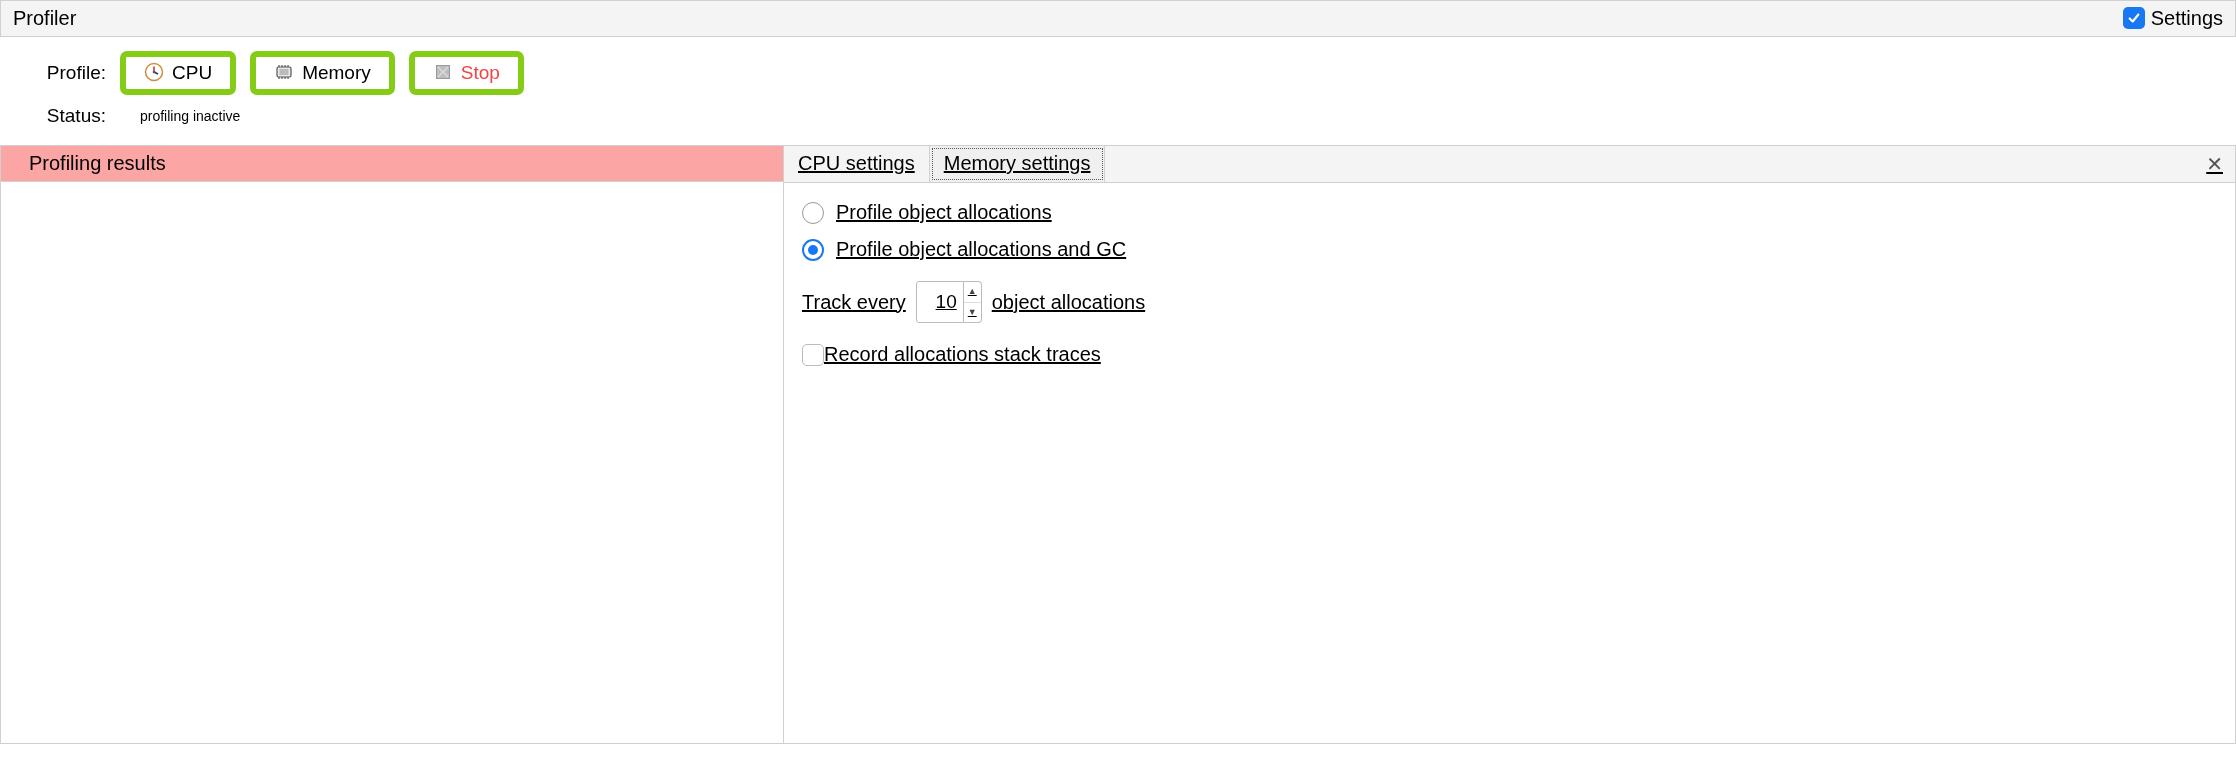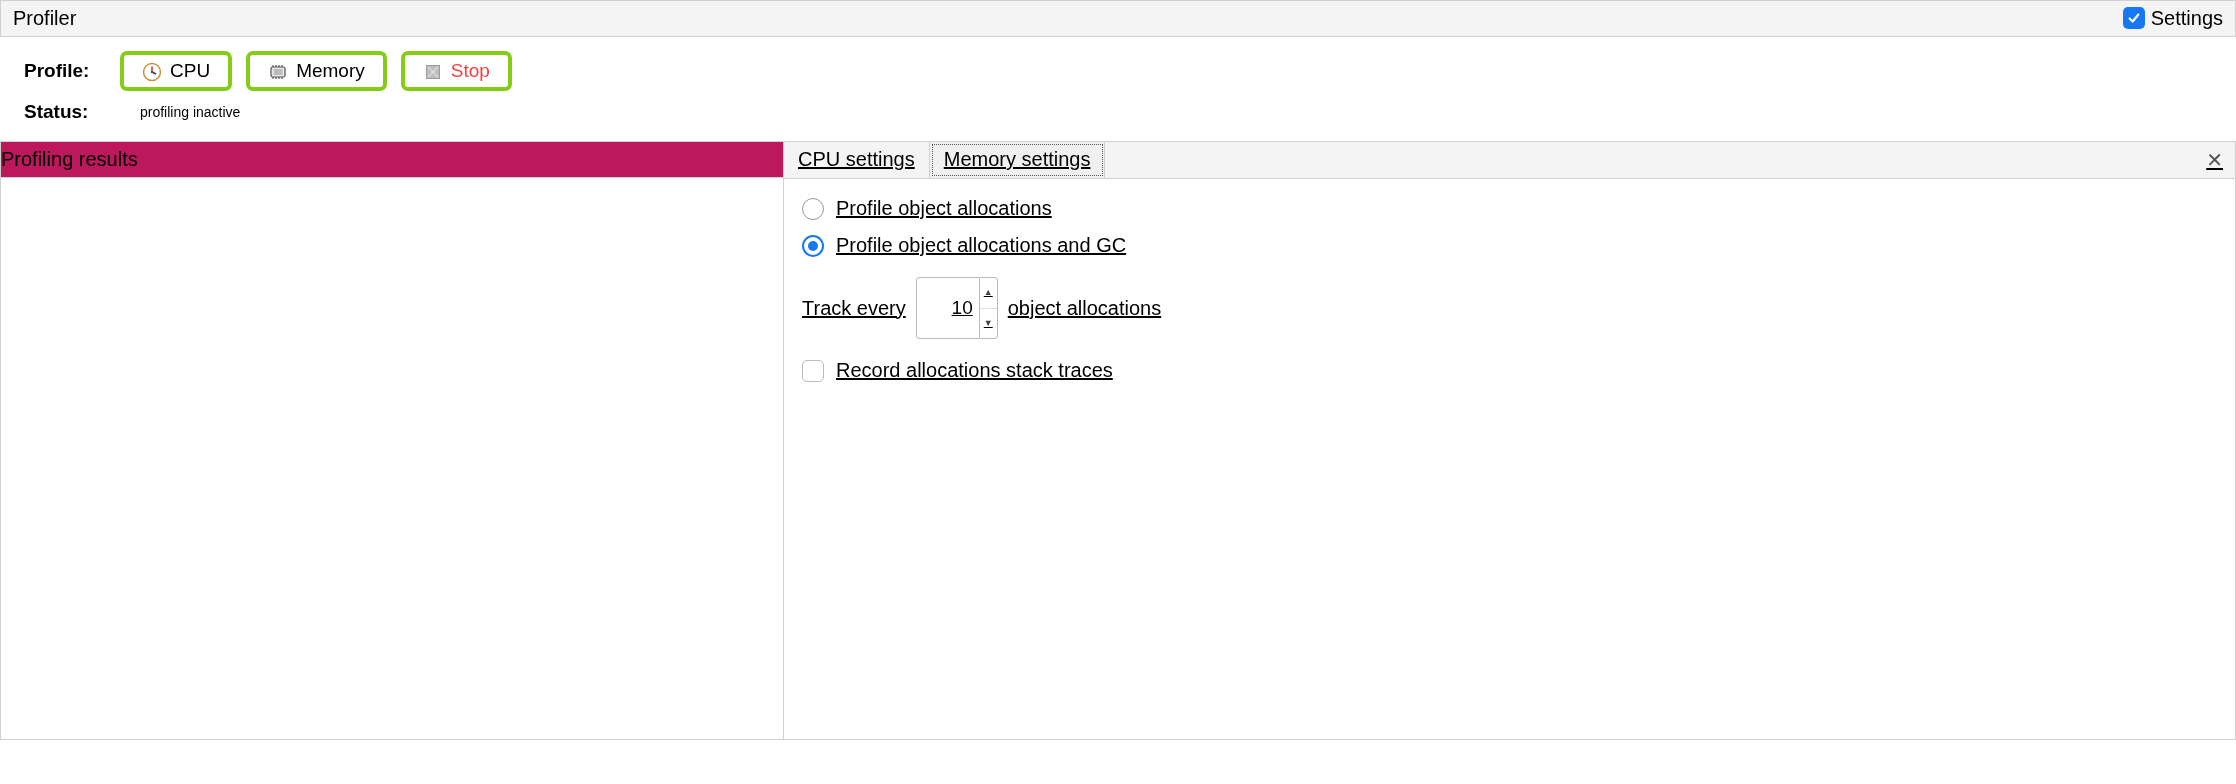--- a/index.html
+++ b/index.html
@@ -47,50 +47,51 @@
   .toolbar {
     padding: 14px 24px 8px 24px;
   }
   .row {
     display: flex;
     align-items: center;
     gap: 14px;
     margin-bottom: 10px;
   }
   .lbl {
-    font-weight: 700;
+    font-weight: 400;
     width: 82px;
+    text-align: right;
   }
   .btn {
     display: inline-flex;
-    align-items: flex-end;
+    align-items: flex-start;
     gap: 8px;
     padding: 5px 18px;
-    border: 4px solid #84cc16;
+    border: 6px solid #84cc16;
     border-radius: 7px;
     background: #fff;
     font-size: 19px;
     cursor: pointer;
   }
   .btn.disabled { color: #ef4444; cursor: default; }
   .icon16 { width: 20px; height: 20px; display: inline-block; }
   .status-text { font-size: 14px; margin-left: 20px; }
   .split {
     display: flex;
     align-items: stretch;
   }
   .left-pane {
     flex: 0 0 783px;
     border: 1px solid #d0d0d0;
     border-right: none;
   }
   .left-pane-header {
-    background: #be185d;
+    background: #fca5a5;
     border-bottom: 1px solid #d0d0d0;
-    padding: 6px 0;
+    padding: 6px 28px;
     font-size: 20px;
   }
   .right-pane {
     flex: 1;
     border: 1px solid #d0d0d0;
     text-decoration: underline;
   }
   .right-tabs {
     display: flex;
     align-items: stretch;
@@ -149,24 +150,24 @@
     display: flex;
     align-items: center;
     gap: 10px;
     margin: 20px 0 20px 0;
   }
   .spinner {
     display: flex;
     align-items: stretch;
   }
   .spinner input {
-    width: 64px;
+    width: 48px;
     text-align: right;
     font-size: 19px;
-    padding: 19px 6px;
+    padding: 9px 6px;
     border: 1px solid #bbb;
     border-radius: 3px 0 0 3px;
     font-family: inherit;
   }
   .spinner .steppers {
     display: flex;
     flex-direction: column;
     border: 1px solid #bbb;
     border-left: none;
     border-radius: 0 4px 4px 0;
@@ -179,21 +180,20 @@
     justify-content: center;
     font-size: 9px;
     line-height: 1;
     cursor: pointer;
     color: #444;
   }
   .spinner .step:first-child { border-bottom: 1px solid #ddd; }
   .check-row {
     display: flex;
     align-items: center;
-    gap: 12px;
     margin-top: 8px;
   }
   .left-body { min-height: 560px; }
   .right-body { min-height: 560px; }
 </style>
 </head>
 <body>
 
 <div class="panel">
 

